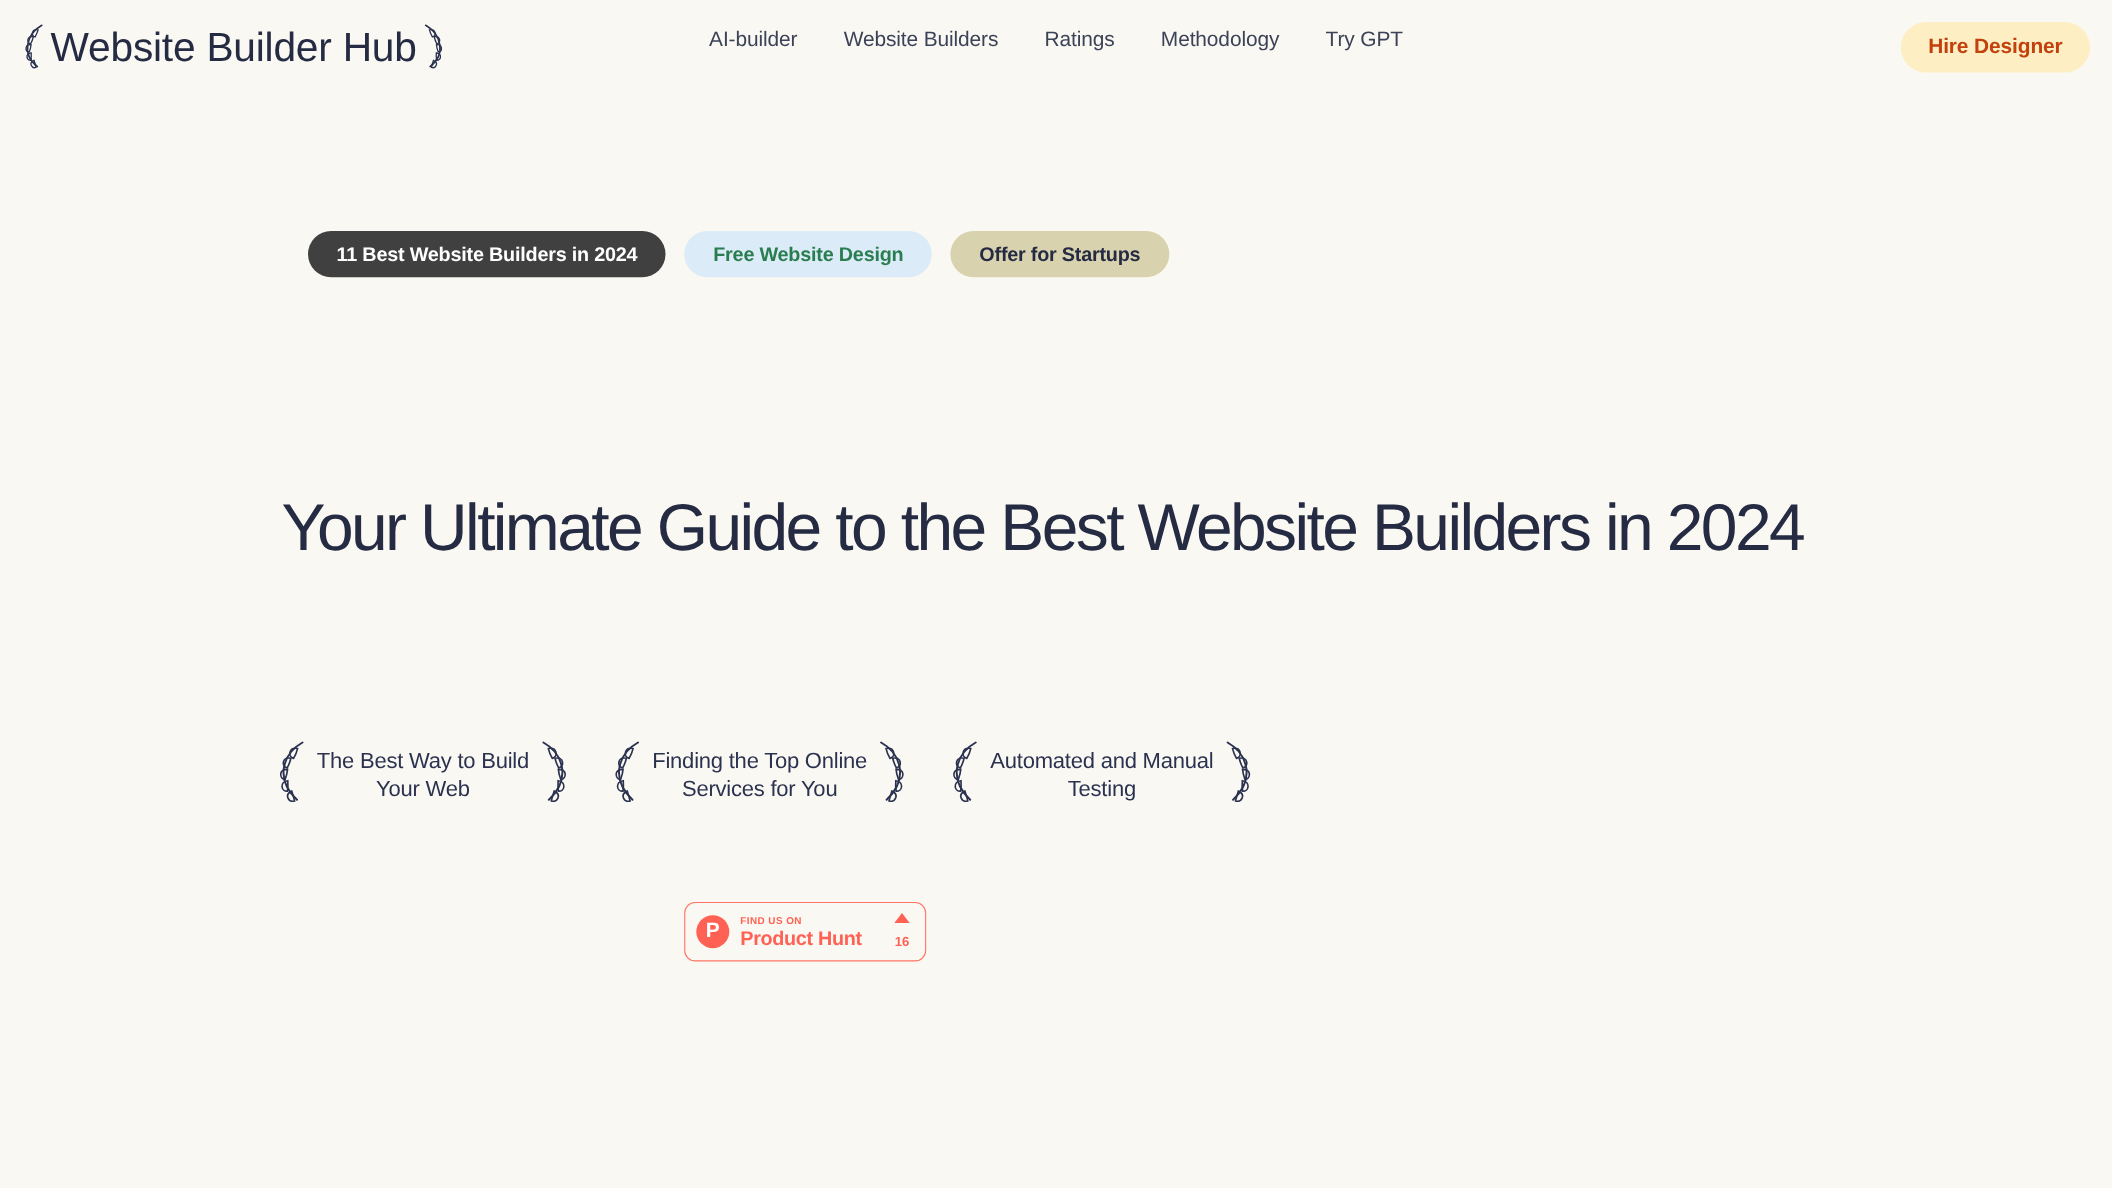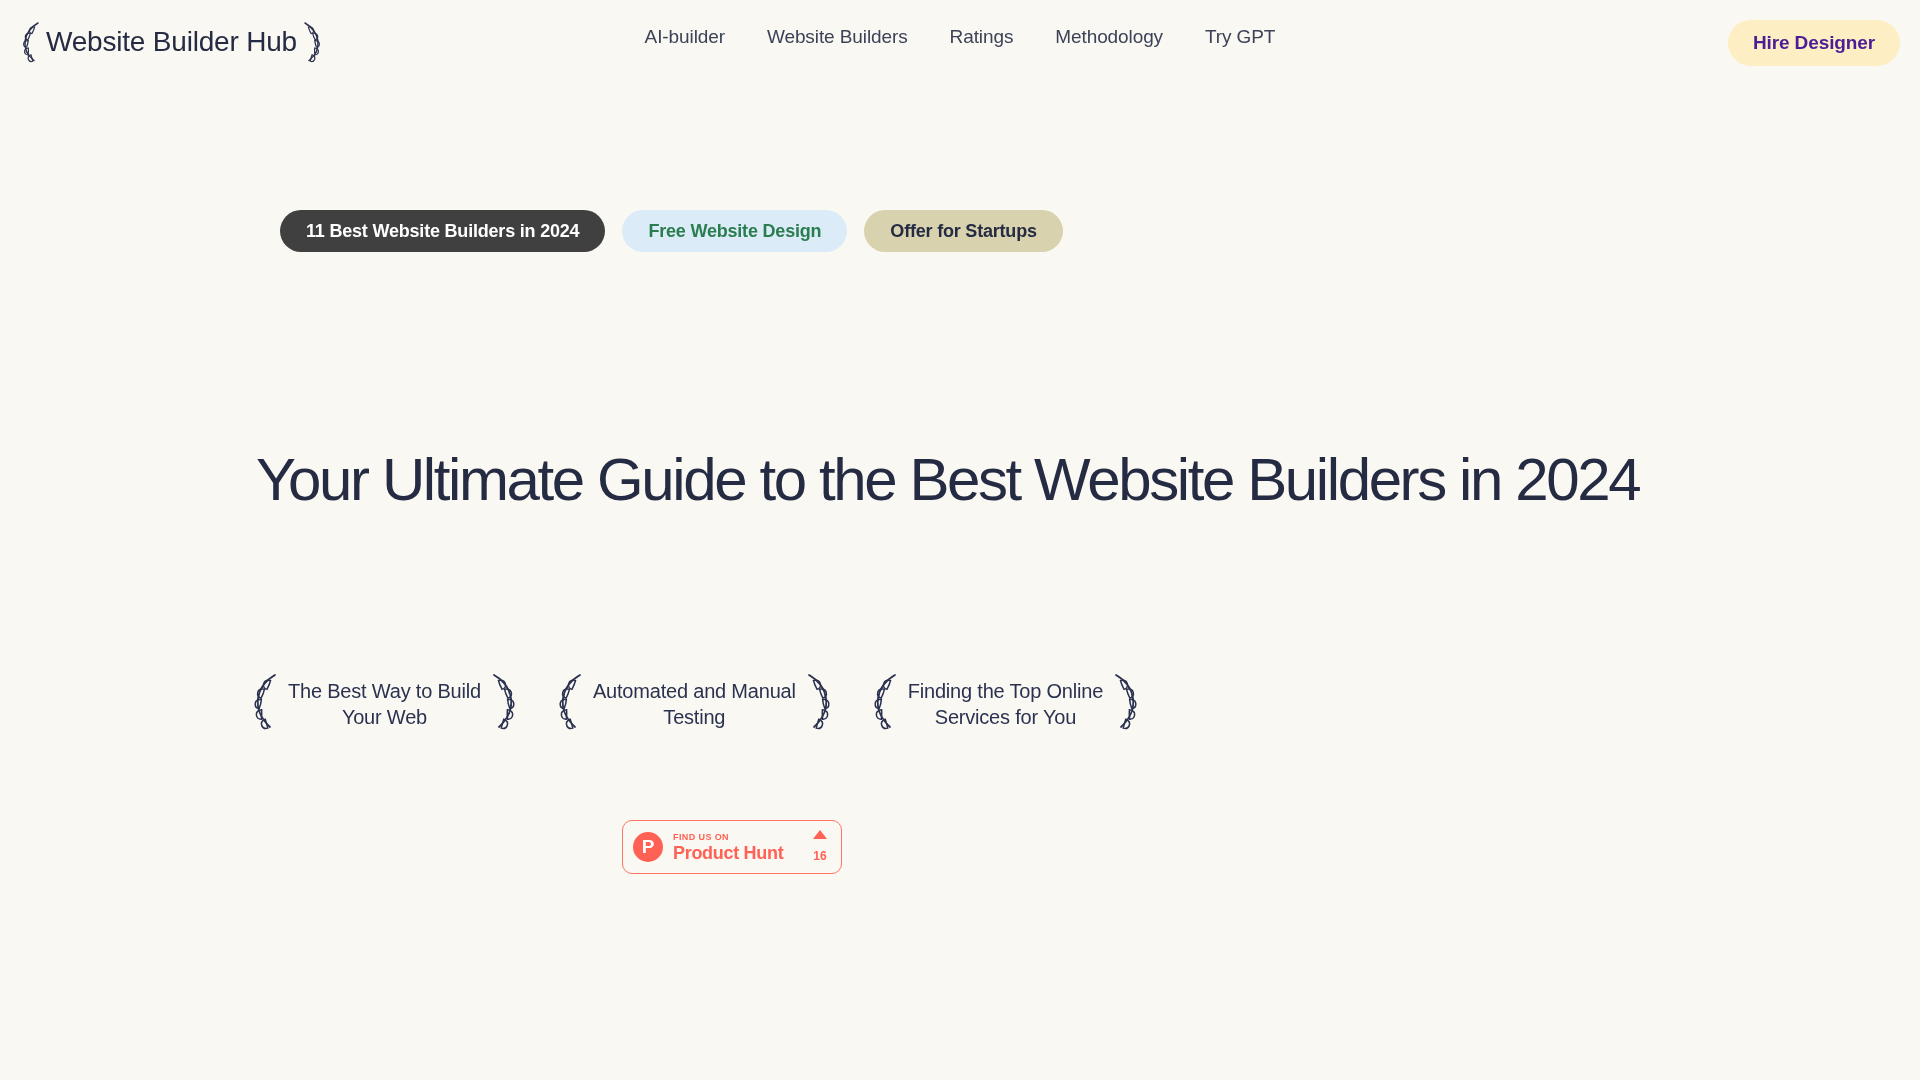--- a/index.html
+++ b/index.html
@@ -29,21 +29,21 @@
   .brand {
     position: absolute;
     left: 20px;
     top: 14px;
     display: flex;
     align-items: center;
     height: 56px;
     text-decoration: none;
   }
   .brand-name {
-    font-size: 28px;
+    font-size: 37px;
     font-weight: 400;
     letter-spacing: -0.2px;
     color: #252b42;
     line-height: 1;
     padding: 0 4px;
   }
   .wreath-svg { display: block; }
 
   .main-nav {
     position: absolute;
@@ -64,21 +64,21 @@
 
   .hire-btn {
     position: absolute;
     right: 20px;
     top: 20px;
     width: 172px;
     height: 46px;
     border: none;
     border-radius: 23px;
     background: #fdeec3;
-    color: #4c1d95;
+    color: #c2410c;
     font-family: "Liberation Sans", sans-serif;
     font-size: 19px;
     font-weight: 700;
     letter-spacing: -0.1px;
     cursor: pointer;
   }
 
   
   .hero {
     position: relative;
@@ -330,47 +330,47 @@
       <span class="laurel-left">
         <svg width="30" height="62" viewBox="0 0 30 62" fill="none">
           <path d="M25 4C16 9 9.5 17.5 8 27.5 6.6 37.5 11.5 48 20 56" stroke="#2b3250" stroke-width="1.8" stroke-linecap="round"></path>
           <path d="M20.5 9.5c-3.6-.8-6.1.6-6.8 3.2-.7 2.6.7 5 3.2 5.7 1.8-3.2 3-6.1 3.6-8.9z" stroke="#2b3250" stroke-width="1.5" fill="none"></path>
           <path d="M14.4 18.3c-3.6-.7-6.1.8-6.7 3.4-.6 2.6.9 4.9 3.4 5.4 1.7-3.2 2.8-6.2 3.3-8.8z" stroke="#2b3250" stroke-width="1.5" fill="none"></path>
           <path d="M11.4 28.4c-3.6-.3-6 1.5-6.2 4.1-.2 2.7 1.4 4.8 4 5 1.3-3.4 2-6.5 2.2-9.1z" stroke="#2b3250" stroke-width="1.5" fill="none"></path>
           <path d="M11.6 38.8c-3.5.5-5.5 2.8-5.2 5.4.3 2.6 2.4 4.3 5 4 .4-3.5.4-6.8.2-9.4z" stroke="#2b3250" stroke-width="1.5" fill="none"></path>
           <path d="M15.2 48.2c-3.2 1.4-4.4 4-3.4 6.4 1 2.4 3.5 3.4 6 2.5-.8-3.4-1.8-6.4-2.6-8.9z" stroke="#2b3250" stroke-width="1.5" fill="none"></path>
         </svg>
       </span>
+      <span class="badge-text">Finding the Top Online
+Services for You</span>
+      <span class="laurel-right">
+        <svg width="30" height="62" viewBox="0 0 30 62" fill="none">
+          <path d="M25 4C16 9 9.5 17.5 8 27.5 6.6 37.5 11.5 48 20 56" stroke="#2b3250" stroke-width="1.8" stroke-linecap="round"></path>
+          <path d="M20.5 9.5c-3.6-.8-6.1.6-6.8 3.2-.7 2.6.7 5 3.2 5.7 1.8-3.2 3-6.1 3.6-8.9z" stroke="#2b3250" stroke-width="1.5" fill="none"></path>
+          <path d="M14.4 18.3c-3.6-.7-6.1.8-6.7 3.4-.6 2.6.9 4.9 3.4 5.4 1.7-3.2 2.8-6.2 3.3-8.8z" stroke="#2b3250" stroke-width="1.5" fill="none"></path>
+          <path d="M11.4 28.4c-3.6-.3-6 1.5-6.2 4.1-.2 2.7 1.4 4.8 4 5 1.3-3.4 2-6.5 2.2-9.1z" stroke="#2b3250" stroke-width="1.5" fill="none"></path>
+          <path d="M11.6 38.8c-3.5.5-5.5 2.8-5.2 5.4.3 2.6 2.4 4.3 5 4 .4-3.5.4-6.8.2-9.4z" stroke="#2b3250" stroke-width="1.5" fill="none"></path>
+          <path d="M15.2 48.2c-3.2 1.4-4.4 4-3.4 6.4 1 2.4 3.5 3.4 6 2.5-.8-3.4-1.8-6.4-2.6-8.9z" stroke="#2b3250" stroke-width="1.5" fill="none"></path>
+        </svg>
+      </span>
+    </div>
+
+    <div class="laurel-badge">
+      <span class="laurel-left">
+        <svg width="30" height="62" viewBox="0 0 30 62" fill="none">
+          <path d="M25 4C16 9 9.5 17.5 8 27.5 6.6 37.5 11.5 48 20 56" stroke="#2b3250" stroke-width="1.8" stroke-linecap="round"></path>
+          <path d="M20.5 9.5c-3.6-.8-6.1.6-6.8 3.2-.7 2.6.7 5 3.2 5.7 1.8-3.2 3-6.1 3.6-8.9z" stroke="#2b3250" stroke-width="1.5" fill="none"></path>
+          <path d="M14.4 18.3c-3.6-.7-6.1.8-6.7 3.4-.6 2.6.9 4.9 3.4 5.4 1.7-3.2 2.8-6.2 3.3-8.8z" stroke="#2b3250" stroke-width="1.5" fill="none"></path>
+          <path d="M11.4 28.4c-3.6-.3-6 1.5-6.2 4.1-.2 2.7 1.4 4.8 4 5 1.3-3.4 2-6.5 2.2-9.1z" stroke="#2b3250" stroke-width="1.5" fill="none"></path>
+          <path d="M11.6 38.8c-3.5.5-5.5 2.8-5.2 5.4.3 2.6 2.4 4.3 5 4 .4-3.5.4-6.8.2-9.4z" stroke="#2b3250" stroke-width="1.5" fill="none"></path>
+          <path d="M15.2 48.2c-3.2 1.4-4.4 4-3.4 6.4 1 2.4 3.5 3.4 6 2.5-.8-3.4-1.8-6.4-2.6-8.9z" stroke="#2b3250" stroke-width="1.5" fill="none"></path>
+        </svg>
+      </span>
       <span class="badge-text">Automated and Manual
 Testing</span>
-      <span class="laurel-right">
-        <svg width="30" height="62" viewBox="0 0 30 62" fill="none">
-          <path d="M25 4C16 9 9.5 17.5 8 27.5 6.6 37.5 11.5 48 20 56" stroke="#2b3250" stroke-width="1.8" stroke-linecap="round"></path>
-          <path d="M20.5 9.5c-3.6-.8-6.1.6-6.8 3.2-.7 2.6.7 5 3.2 5.7 1.8-3.2 3-6.1 3.6-8.9z" stroke="#2b3250" stroke-width="1.5" fill="none"></path>
-          <path d="M14.4 18.3c-3.6-.7-6.1.8-6.7 3.4-.6 2.6.9 4.9 3.4 5.4 1.7-3.2 2.8-6.2 3.3-8.8z" stroke="#2b3250" stroke-width="1.5" fill="none"></path>
-          <path d="M11.4 28.4c-3.6-.3-6 1.5-6.2 4.1-.2 2.7 1.4 4.8 4 5 1.3-3.4 2-6.5 2.2-9.1z" stroke="#2b3250" stroke-width="1.5" fill="none"></path>
-          <path d="M11.6 38.8c-3.5.5-5.5 2.8-5.2 5.4.3 2.6 2.4 4.3 5 4 .4-3.5.4-6.8.2-9.4z" stroke="#2b3250" stroke-width="1.5" fill="none"></path>
-          <path d="M15.2 48.2c-3.2 1.4-4.4 4-3.4 6.4 1 2.4 3.5 3.4 6 2.5-.8-3.4-1.8-6.4-2.6-8.9z" stroke="#2b3250" stroke-width="1.5" fill="none"></path>
-        </svg>
-      </span>
-    </div>
-
-    <div class="laurel-badge">
-      <span class="laurel-left">
-        <svg width="30" height="62" viewBox="0 0 30 62" fill="none">
-          <path d="M25 4C16 9 9.5 17.5 8 27.5 6.6 37.5 11.5 48 20 56" stroke="#2b3250" stroke-width="1.8" stroke-linecap="round"></path>
-          <path d="M20.5 9.5c-3.6-.8-6.1.6-6.8 3.2-.7 2.6.7 5 3.2 5.7 1.8-3.2 3-6.1 3.6-8.9z" stroke="#2b3250" stroke-width="1.5" fill="none"></path>
-          <path d="M14.4 18.3c-3.6-.7-6.1.8-6.7 3.4-.6 2.6.9 4.9 3.4 5.4 1.7-3.2 2.8-6.2 3.3-8.8z" stroke="#2b3250" stroke-width="1.5" fill="none"></path>
-          <path d="M11.4 28.4c-3.6-.3-6 1.5-6.2 4.1-.2 2.7 1.4 4.8 4 5 1.3-3.4 2-6.5 2.2-9.1z" stroke="#2b3250" stroke-width="1.5" fill="none"></path>
-          <path d="M11.6 38.8c-3.5.5-5.5 2.8-5.2 5.4.3 2.6 2.4 4.3 5 4 .4-3.5.4-6.8.2-9.4z" stroke="#2b3250" stroke-width="1.5" fill="none"></path>
-          <path d="M15.2 48.2c-3.2 1.4-4.4 4-3.4 6.4 1 2.4 3.5 3.4 6 2.5-.8-3.4-1.8-6.4-2.6-8.9z" stroke="#2b3250" stroke-width="1.5" fill="none"></path>
-        </svg>
-      </span>
-      <span class="badge-text">Finding the Top Online
-Services for You</span>
       <span class="laurel-right">
         <svg width="30" height="62" viewBox="0 0 30 62" fill="none">
           <path d="M25 4C16 9 9.5 17.5 8 27.5 6.6 37.5 11.5 48 20 56" stroke="#2b3250" stroke-width="1.8" stroke-linecap="round"></path>
           <path d="M20.5 9.5c-3.6-.8-6.1.6-6.8 3.2-.7 2.6.7 5 3.2 5.7 1.8-3.2 3-6.1 3.6-8.9z" stroke="#2b3250" stroke-width="1.5" fill="none"></path>
           <path d="M14.4 18.3c-3.6-.7-6.1.8-6.7 3.4-.6 2.6.9 4.9 3.4 5.4 1.7-3.2 2.8-6.2 3.3-8.8z" stroke="#2b3250" stroke-width="1.5" fill="none"></path>
           <path d="M11.4 28.4c-3.6-.3-6 1.5-6.2 4.1-.2 2.7 1.4 4.8 4 5 1.3-3.4 2-6.5 2.2-9.1z" stroke="#2b3250" stroke-width="1.5" fill="none"></path>
           <path d="M11.6 38.8c-3.5.5-5.5 2.8-5.2 5.4.3 2.6 2.4 4.3 5 4 .4-3.5.4-6.8.2-9.4z" stroke="#2b3250" stroke-width="1.5" fill="none"></path>
           <path d="M15.2 48.2c-3.2 1.4-4.4 4-3.4 6.4 1 2.4 3.5 3.4 6 2.5-.8-3.4-1.8-6.4-2.6-8.9z" stroke="#2b3250" stroke-width="1.5" fill="none"></path>
         </svg>
       </span>

